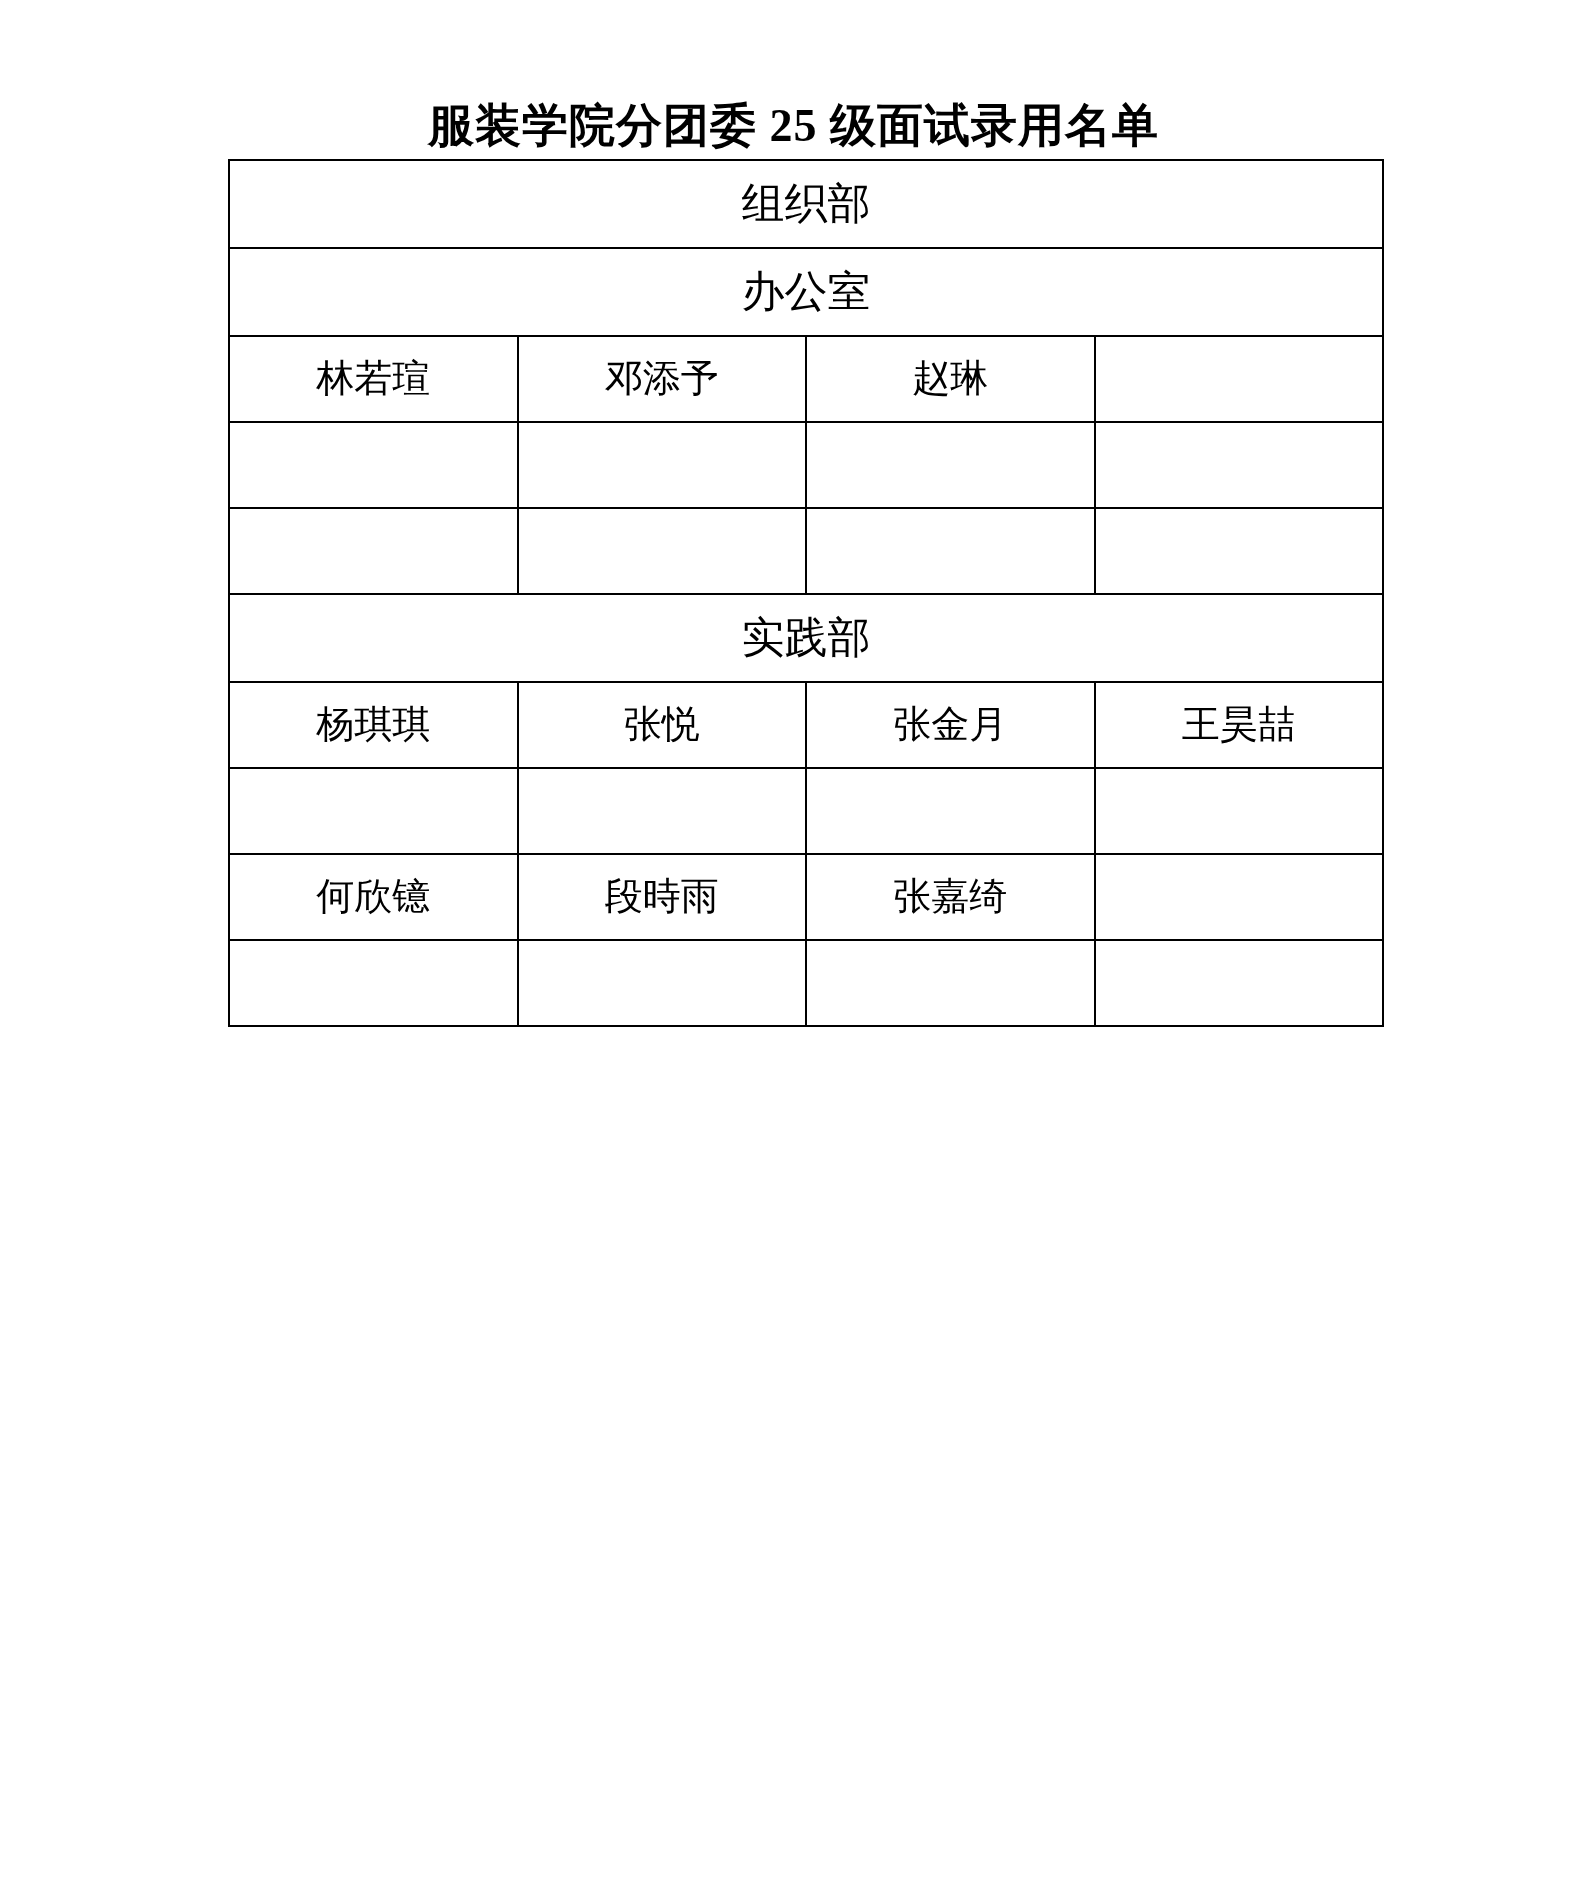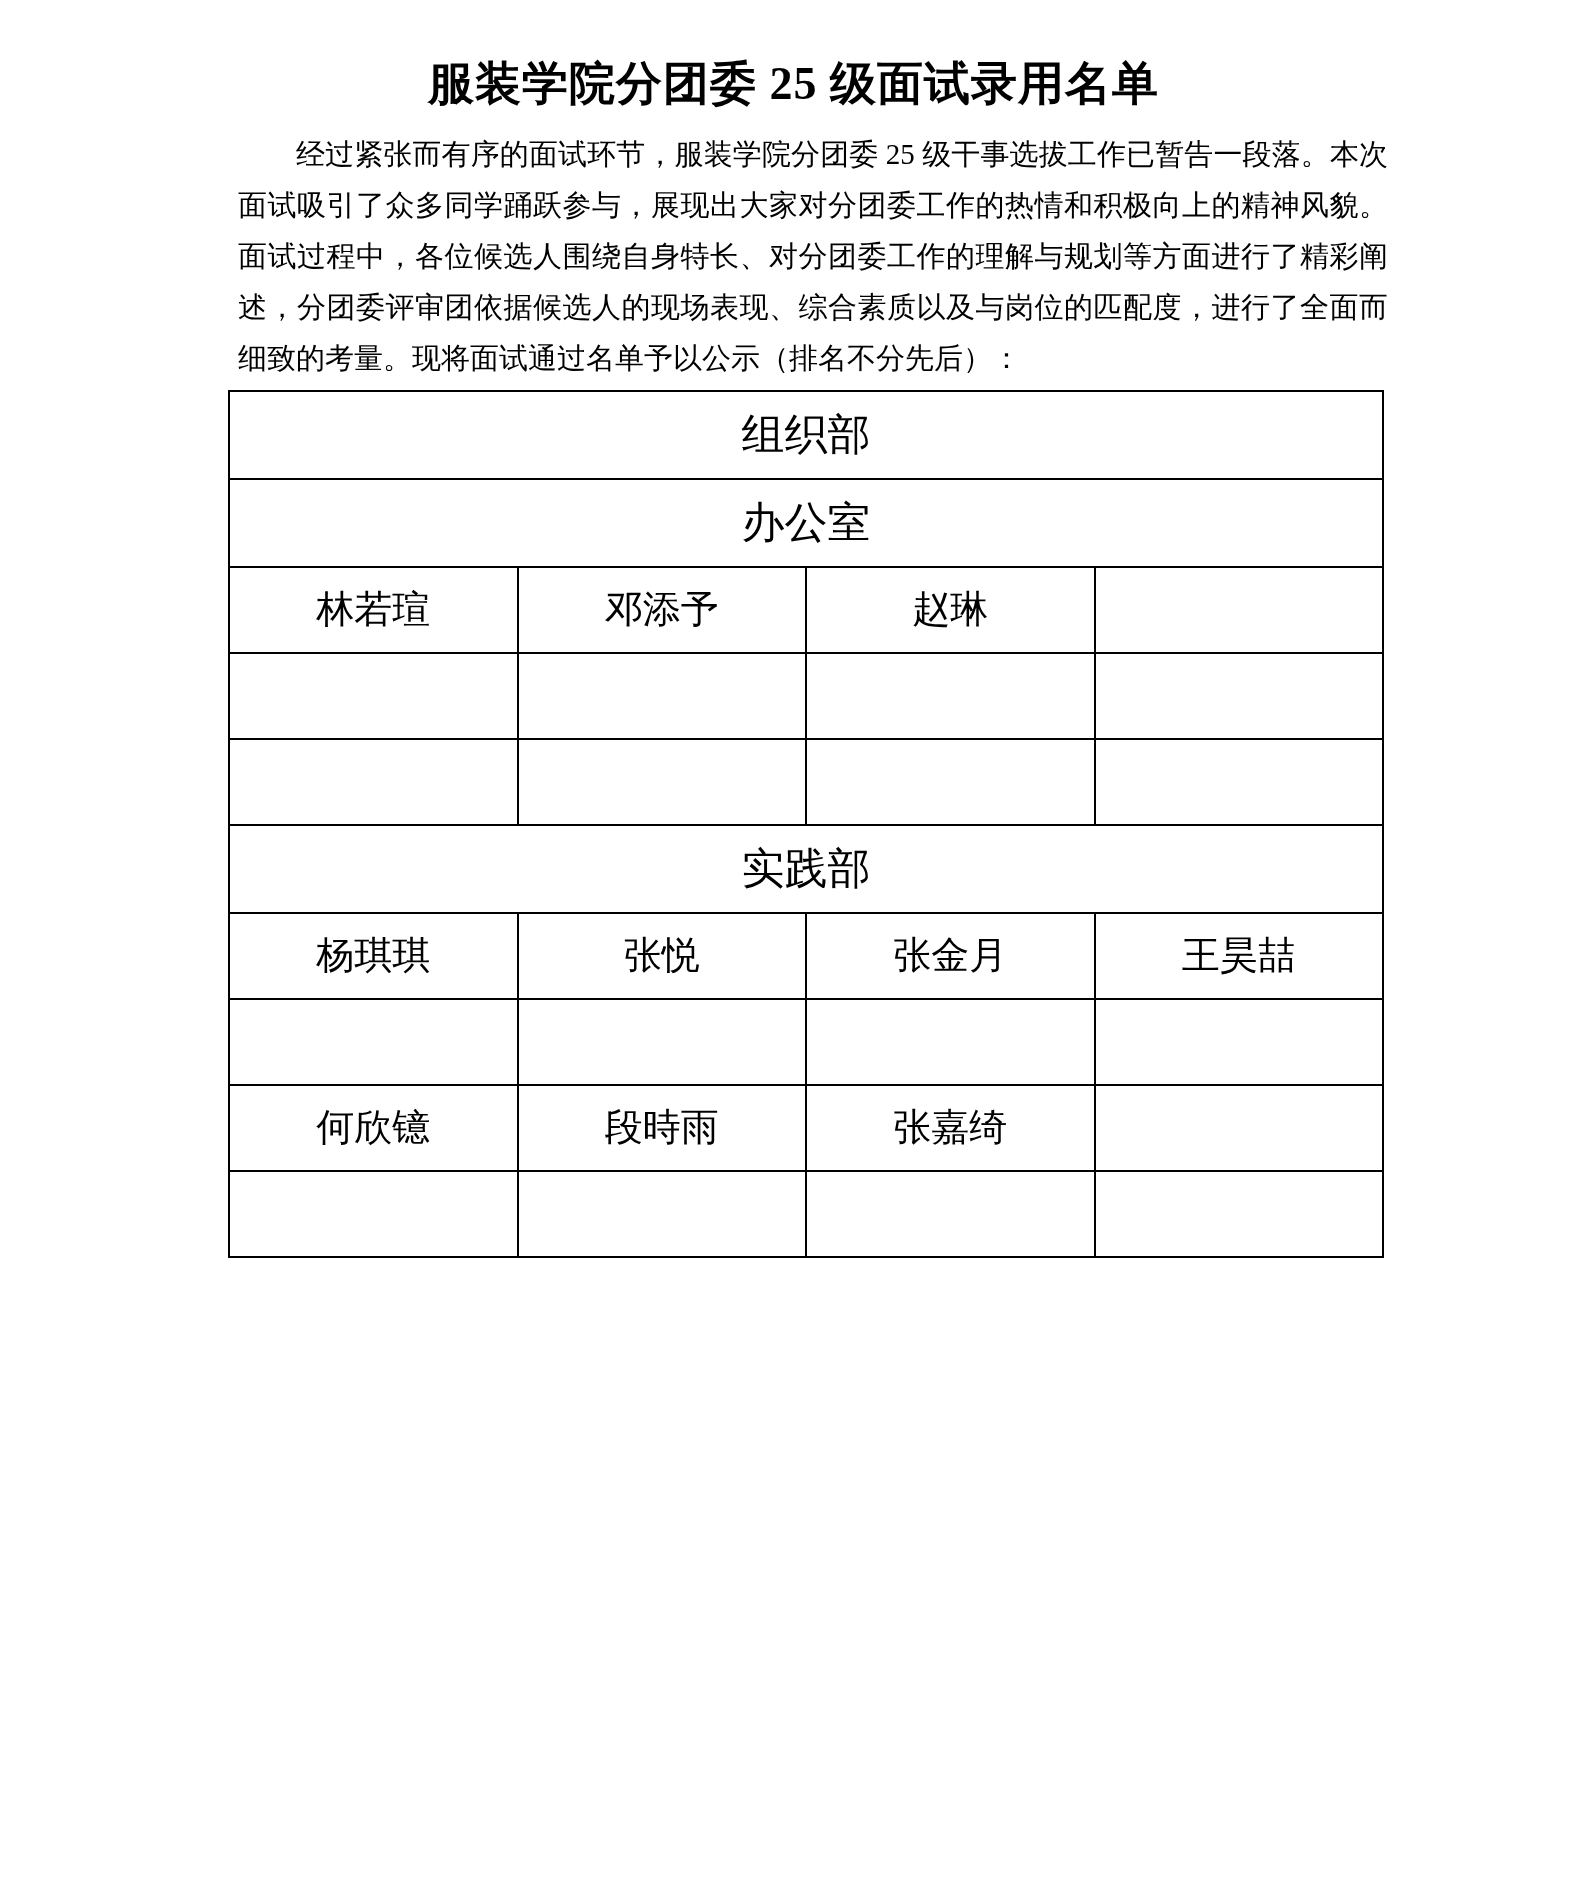--- a/index.html
+++ b/index.html
@@ -14,21 +14,21 @@
     font-family: "Liberation Serif", "DejaVu Serif", serif;
   }
   .page {
     position: relative;
     width: 1587px;
     height: 1894px;
     background: #ffffff;
     overflow: hidden;
   }
   .doc-title {
-    margin: 58px 0 0 0;
+    margin: 100px 0 0 0;
     text-align: center;
     font-size: 46px;
     font-weight: bold;
     letter-spacing: 1px;
     line-height: 1.15;
   }
   .intro {
     width: 1150px;
     margin: 18px 0 0 238px;
     font-size: 29px;
@@ -61,21 +61,20 @@
     font-size: 38px;
   }
 </style>
 </head>
 <body>
 
 <div class="page">
 
   <h1 class="doc-title">服装学院分团委 25 级面试录用名单</h1>
 
-  <p class="intro">经过紧张而有序的面试环节，服装学院分团委 25 级干事选拔工作已暂告一段落。本次面试吸引了众多同学踊跃参与，展现出大家对分团委工作的热情和积极向上的精神风貌。面试过程中，各位候选人围绕自身特长、对分团委工作的理解与规划等方面进行了精彩阐述，分团委评审团依据候选人的现场表现、综合素质以及与岗位的匹配度，进行了全面而细致的考量。现将面试通过名单予以公示（排名不分先后）：</p>
 
   <table class="roster">
     <tbody>
         <tr>
           <td colspan="4" class="section-header">组织部</td>
         </tr>
         <tr>
           <td colspan="4" class="section-header">办公室</td>
         </tr>
         <tr>

